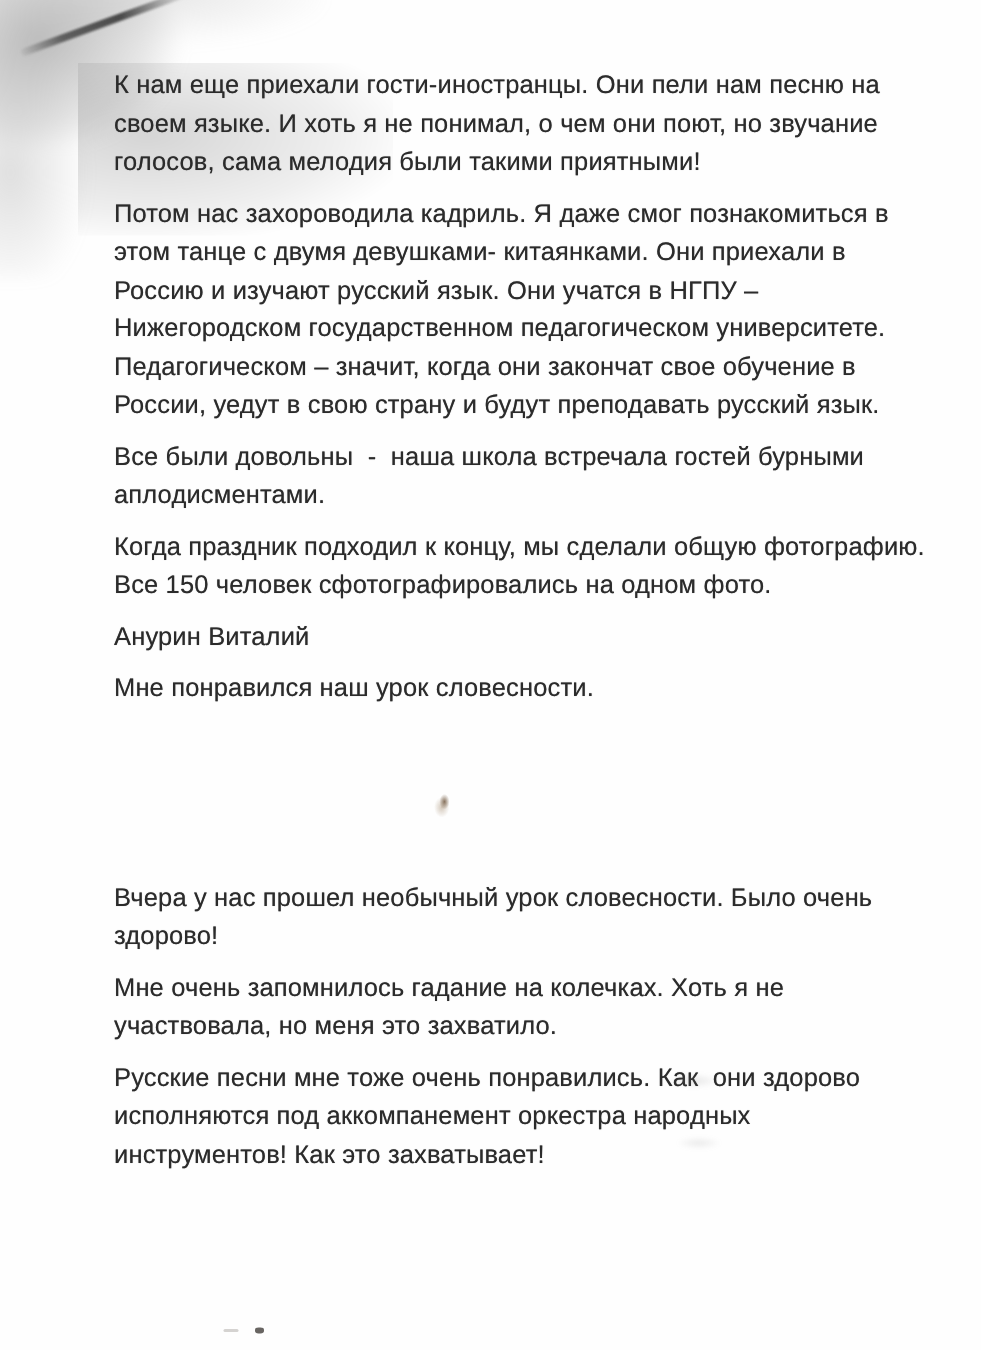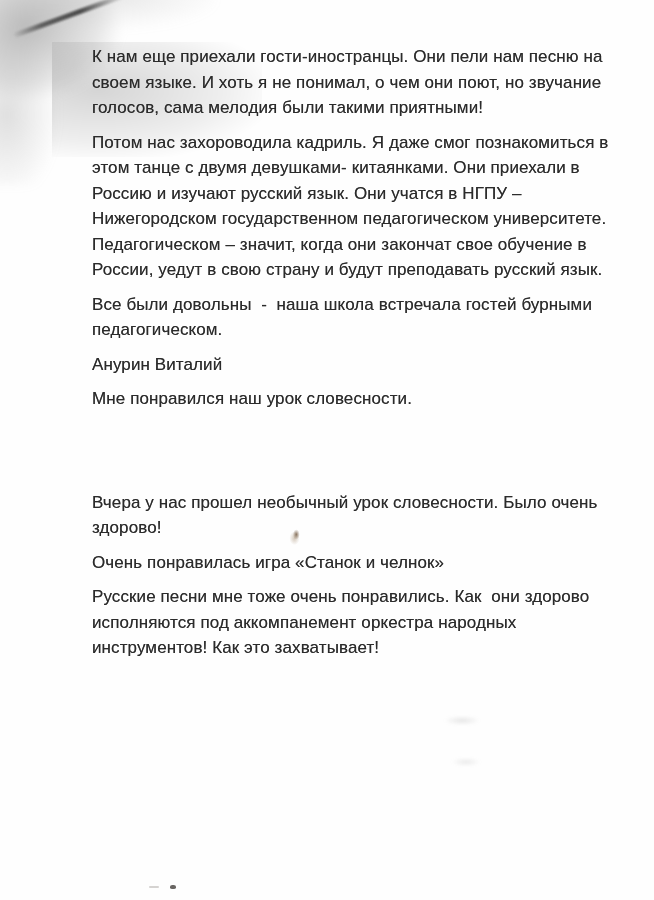--- a/index.html
+++ b/index.html
@@ -15,35 +15,35 @@
     font-family: "Liberation Sans", sans-serif;
   }
   .page {
     position: absolute;
     inset: 0;
     background: #fefefe;
   }
   
   .text-block {
     position: absolute;
-    left: 92px;
+    left: 76px;
     top: 44px;
     width: 560px;
   }
   .para {
     margin: 0 0 9px 0;
     font-size: 17px;
     line-height: 25.5px;
     color: #2b2b2b;
     white-space: pre;
     letter-spacing: 0.1px;
     text-shadow: 0 0 0.45px rgba(20, 20, 20, 0.6);
   }
   .para.extra-gap {
-    margin-top: 78px;
+    margin-top: 114px;
   }
   
   .corner-shadow {
     position: absolute;
     left: -35px;
     top: -35px;
     width: 250px;
     height: 220px;
     background:
       radial-gradient(ellipse 125px 95px at 60px 62px, rgba(115,115,115,0.48), rgba(150,150,150,0.22) 58%, rgba(180,180,180,0) 78%),
@@ -148,26 +148,29 @@
       <p class="para">К нам еще приехали гости-иностранцы. Они пели нам песню на
 своем языке. И хоть я не понимал, о чем они поют, но звучание
 голосов, сама мелодия были такими приятными!</p>
       <p class="para">Потом нас захороводила кадриль. Я даже смог познакомиться в
 этом танце с двумя девушками- китаянками. Они приехали в
 Россию и изучают русский язык. Они учатся в НГПУ –
 Нижегородском государственном педагогическом университете.
 Педагогическом – значит, когда они закончат свое обучение в
 России, уедут в свою страну и будут преподавать русский язык.</p>
       <p class="para">Все были довольны  -  наша школа встречала гостей бурными
-педагогическом.</p>
+аплодисментами.</p>
+      <p class="para">Когда праздник подходил к концу, мы сделали общую фотографию.
+Все 150 человек сфотографировались на одном фото.</p>
       <p class="para">Анурин Виталий</p>
       <p class="para">Мне понравился наш урок словесности.</p>
       <p class="para extra-gap">Вчера у нас прошел необычный урок словесности. Было очень
 здорово!</p>
-      <p class="para">Очень понравилась игра «Станок и челнок»</p>
+      <p class="para">Мне очень запомнилось гадание на колечках. Хоть я не
+участвовала, но меня это захватило.</p>
       <p class="para">Русские песни мне тоже очень понравились. Как  они здорово
 исполняются под аккомпанемент оркестра народных
 инструментов! Как это захватывает!</p>
     </div>
 
   <div class="smudge"></div>
   <div class="faint-smudge-1"></div>
   <div class="faint-smudge-2"></div>
   <div class="dust-dash"></div>
   <div class="dust-speck"></div>

